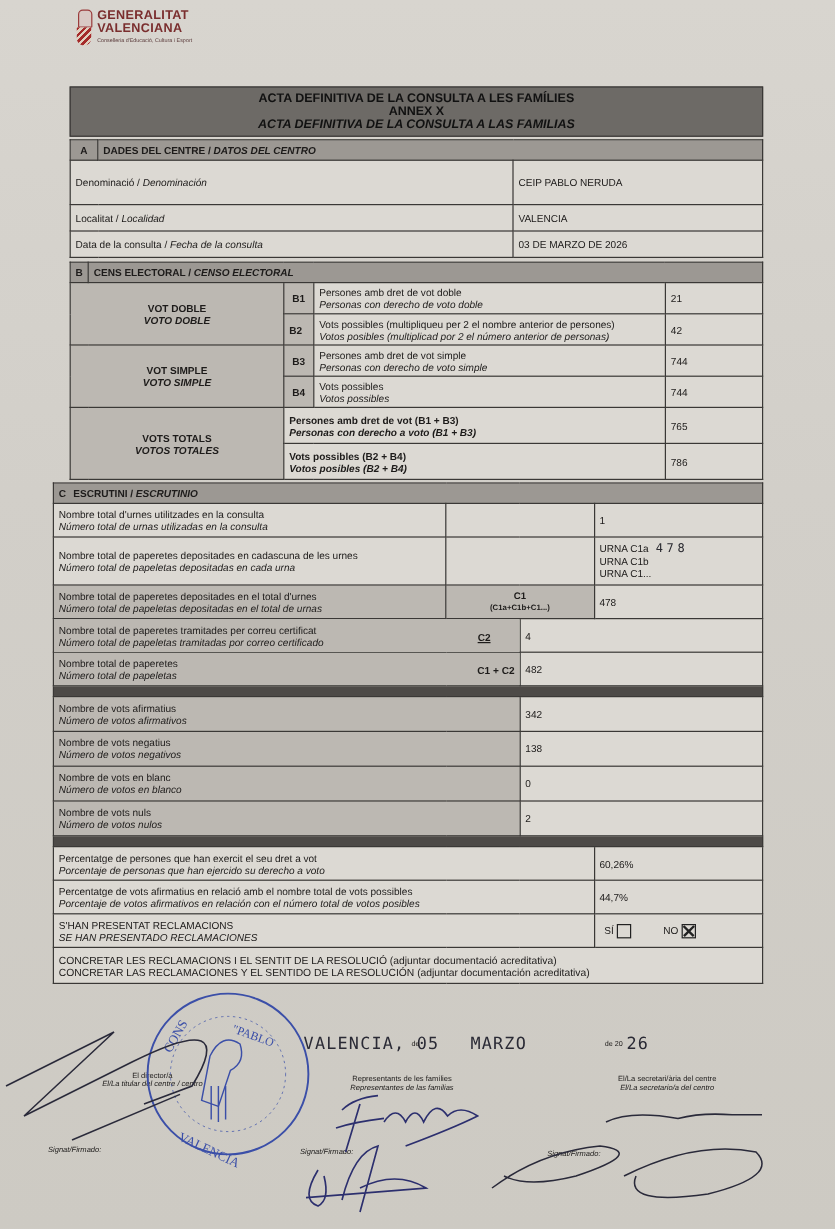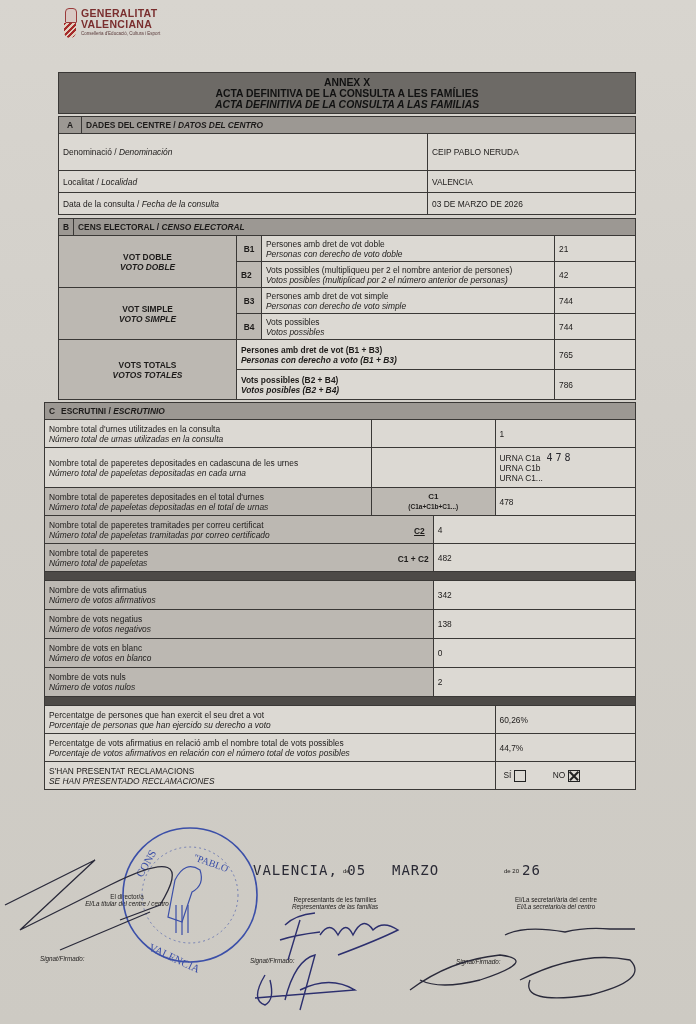--- a/index.html
+++ b/index.html
@@ -43,22 +43,22 @@
       </div>
     <div class="txt">
       <div class="l1">GENERALITAT</div>
       <div class="l2">VALENCIANA</div>
       <div class="l3">Conselleria d'Educació, Cultura i Esport</div>
     </div>
   </div>
 
   <div class="doc">
     <div class="title">
+      <div>ACTA DEFINITIVA DE LA CONSULTA A LES FAMÍLIES</div>
       <div>ANNEX X</div>
-      <div>ACTA DEFINITIVA DE LA CONSULTA A LES FAMÍLIES</div>
       <div class="it">ACTA DEFINITIVA DE LA CONSULTA A LAS FAMILIAS</div>
     </div>
 
     <table style="margin-top:2px;">
       <tbody>
           <tr class="sec">
         <td style="width:14px;text-align:center;">A</td>
         <td colspan="2"><span>DADES DEL CENTRE / </span><span class="it">DATOS DEL CENTRO</span></td>
       </tr>
       <tr class="light" style="height:37px;">
@@ -176,21 +176,21 @@
         <td colspan="2" class="grey b" style="text-align:center;font-size:8px;">
               <div>C1</div>
               <div style="font-size:6.5px;">(C1a+C1b+C1...)</div>
             </td>
         <td>478</td>
       </tr>
       <tr class="light" style="height:28px;">
         <td colspan="2" class="grey" style="position:relative;">
               <div>Nombre total de paperetes tramitades per correu certificat</div>
               <div class="it">Número total de papeletas tramitadas por correo certificado</div>
-              <span class="b" style="position:absolute;right:8px;top:10px;text-decoration:underline;">C2</span>
+              <span class="b" style="position:absolute;right:24px;top:10px;text-decoration:underline;">C2</span>
             </td>
         <td colspan="2">4</td>
       </tr>
       <tr class="light" style="height:28px;">
         <td colspan="2" class="grey" style="position:relative;">
               <div>Nombre total de paperetes</div>
               <div class="it">Número total de papeletas</div>
               <span class="b" style="position:absolute;right:4px;top:10px;">C1 + C2</span>
             </td>
         <td colspan="2">482</td>
@@ -246,20 +246,26 @@
       <tr class="light" style="height:28px;">
         <td colspan="3">
               <div>S'HAN PRESENTAT RECLAMACIONS</div>
               <div class="it">SE HAN PRESENTADO RECLAMACIONES</div>
             </td>
         <td>
           <span style="margin-left:4px;">SÍ</span><span class="cb"></span>
           <span style="margin-left:24px;">NO</span><span class="cb x"></span>
         </td>
       </tr>
+      <tr class="light" style="height:30px;">
+        <td colspan="4" style="font-size:8.6px;">
+              <div>CONCRETAR LES RECLAMACIONS I EL SENTIT DE LA RESOLUCIÓ (adjuntar documentació acreditativa)</div>
+              <div>CONCRETAR LAS RECLAMACIONES Y EL SENTIDO DE LA RESOLUCIÓN (adjuntar documentación acreditativa)</div>
+            </td>
+      </tr>
     </tbody>
       </table>
   </div>
 
   <div class="hw" style="left:253px;top:862px;">VALENCIA, 05</div>
   <div class="sig" style="left:343px;top:868px;font-size:6px;">de</div>
   <div class="hw" style="left:392px;top:862px;">MARZO</div>
   <div class="sig" style="left:504px;top:868px;font-size:6px;">de 20</div>
   <div class="hw" style="left:522px;top:862px;">26</div>
 

